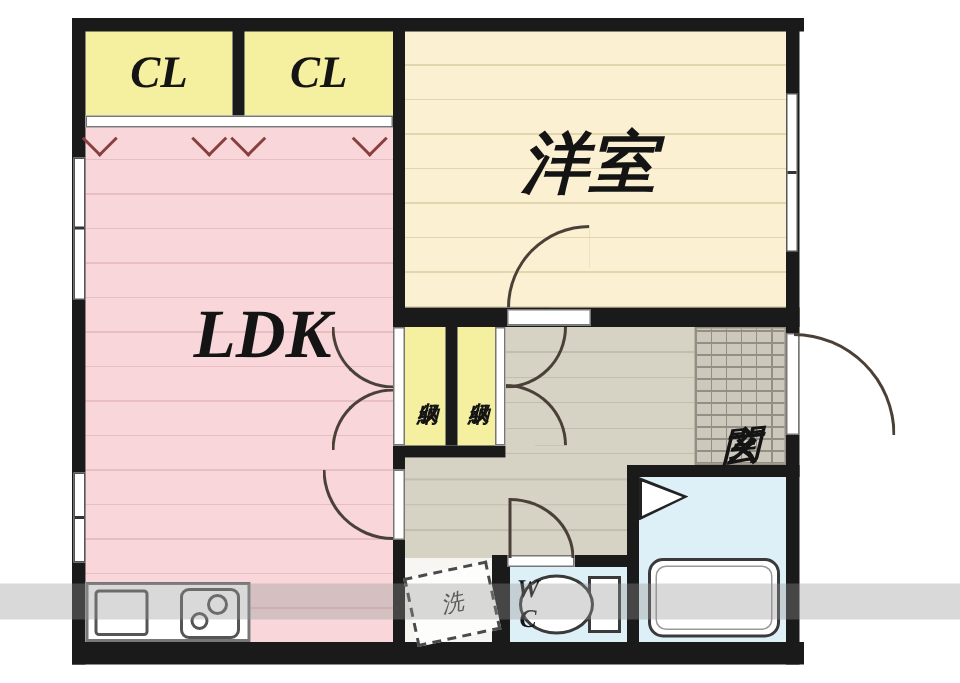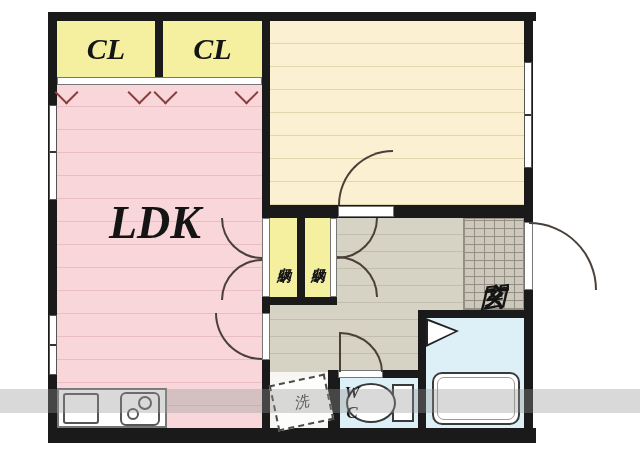--- a/index.html
+++ b/index.html
@@ -142,23 +142,24 @@
   </div>
 
   <div class="abs lab lab-cl" style="left:57px;top:20px;width:98px;height:57px;">
     <span>CL</span>
   </div>
   <div class="abs lab lab-cl" style="left:163px;top:20px;width:99px;height:57px;">
     <span>CL</span>
   </div>
 
   <div class="abs lab lab-big lab-west" style="left:285px;top:52px;width:215px;height:115px;">
+    <span>洋室</span>
   </div>
 
-  <div class="abs lab lab-big lab-ldk" style="left:57px;top:165px;width:196px;height:115px;">
+  <div class="abs lab lab-big lab-ldk" style="left:77px;top:165px;width:196px;height:115px;">
     <span>LDK</span>
   </div>
 
   <div class="abs lab lab-storage vert" style="left:270px;top:218px;width:27px;height:79px;">
     <span>収納</span>
   </div>
   <div class="abs lab lab-storage vert" style="left:305px;top:218px;width:25px;height:79px;">
     <span>収納</span>
   </div>
 

